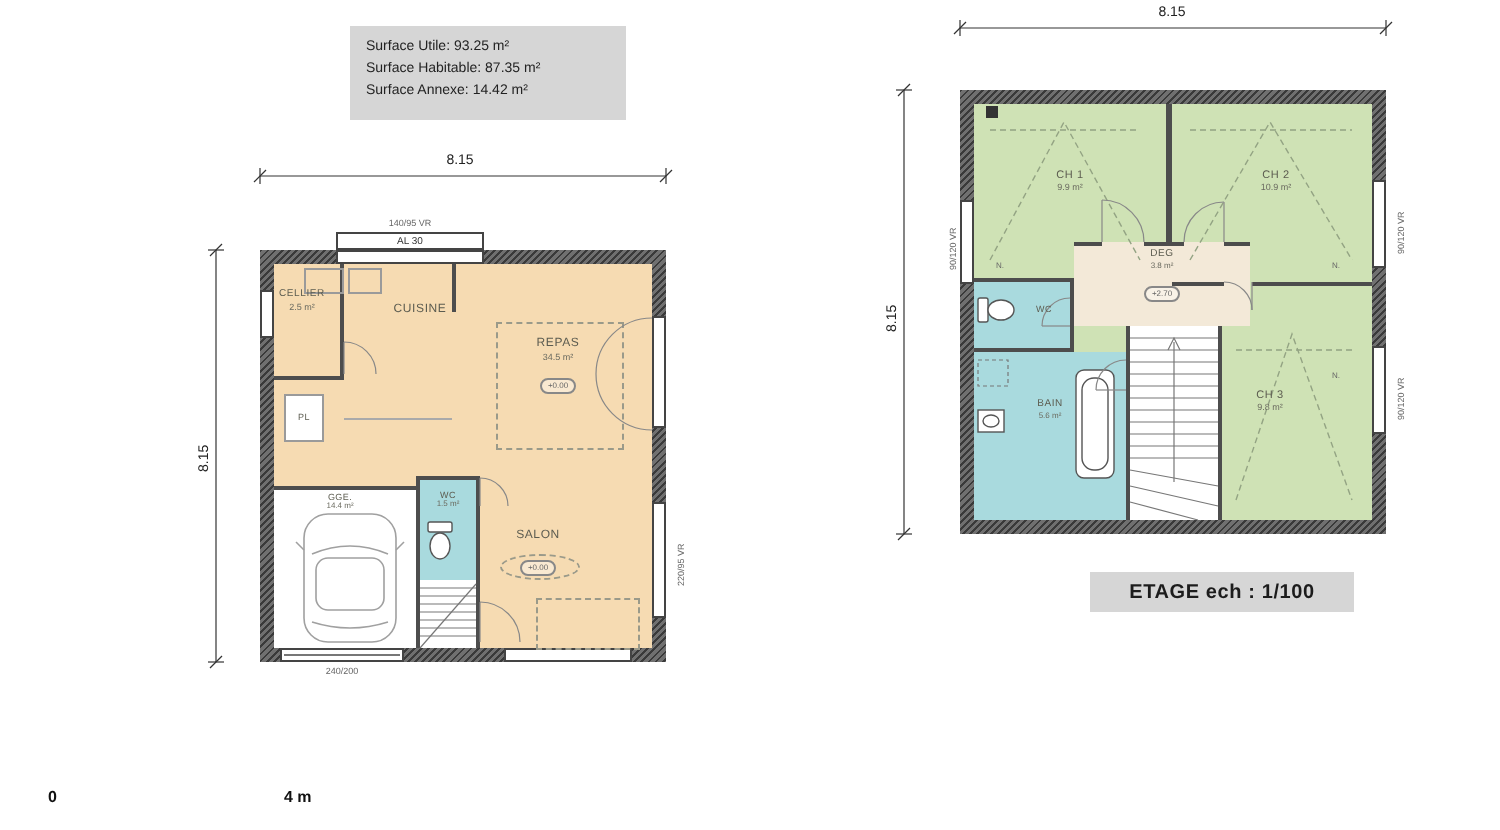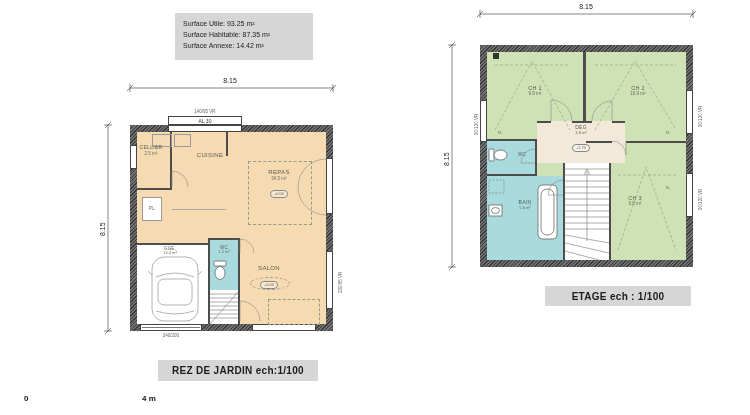--- a/index.html
+++ b/index.html
@@ -161,21 +161,20 @@
     <div class="lbl" style="left:80px;top:120px;width:28px;">
       <div class="rname-sm">WC</div>
       <div class="rarea" style="font-size:4px;">1.5 m²</div>
     </div>
     <div class="lbl" style="left:16px;top:121px;width:48px;">
       <div class="rname-sm">GGE.</div>
       <div class="rarea" style="font-size:4px;">14.4 m²</div>
     </div>
   </div>
 
-  <div class="graybox title-box" style="left:158px;top:360px;width:160px;height:21px;">REZ DE JARDIN  ech:1/100</div>
 
   <div class="plan" style="left:480px;top:45px;width:213px;height:222px;">
 
     <div class="interior" style="background:var(--bedroom,#cfe2b5);"></div>
 
     <div class="room" style="left:57px;top:76px;width:88px;height:42px;background:#f3e9d8;"></div>
     <div class="room" style="left:85px;top:118px;width:44px;height:97px;background:#fff;"></div>
     <div class="room" style="left:7px;top:96px;width:50px;height:35px;background:var(--wet,#a9dade);"></div>
     <div class="room" style="left:7px;top:131px;width:78px;height:84px;background:var(--wet,#a9dade);"></div>
 
@@ -273,18 +272,18 @@
     <div class="lbl rname-sm" style="left:30px;top:107px;width:24px;">WC</div>
     <div class="lbl" style="left:28px;top:155px;width:34px;">
       <div class="rname" style="font-size:5px;">BAIN</div>
       <div class="rarea" style="font-size:4px;">5.6 m²</div>
     </div>
     <div class="tag" style="left:18px;top:85px;font-size:4px;">N.</div>
     <div class="tag" style="left:186px;top:85px;font-size:4px;">N.</div>
     <div class="tag" style="left:186px;top:140px;font-size:4px;">N.</div>
   </div>
 
-  <div class="graybox title-box" style="left:545px;top:286px;width:146px;height:20px;">ETAGE ech : 1/100</div>
+  <div class="graybox title-box" style="left:545px;top:286px;width:132px;height:20px;">ETAGE ech : 1/100</div>
 
   <div class="scale-lbl" style="left:24px;top:394px;">0</div>
   <div class="scale-lbl" style="left:142px;top:394px;">4 m</div>
 
 </div>
 
 </body></html>

